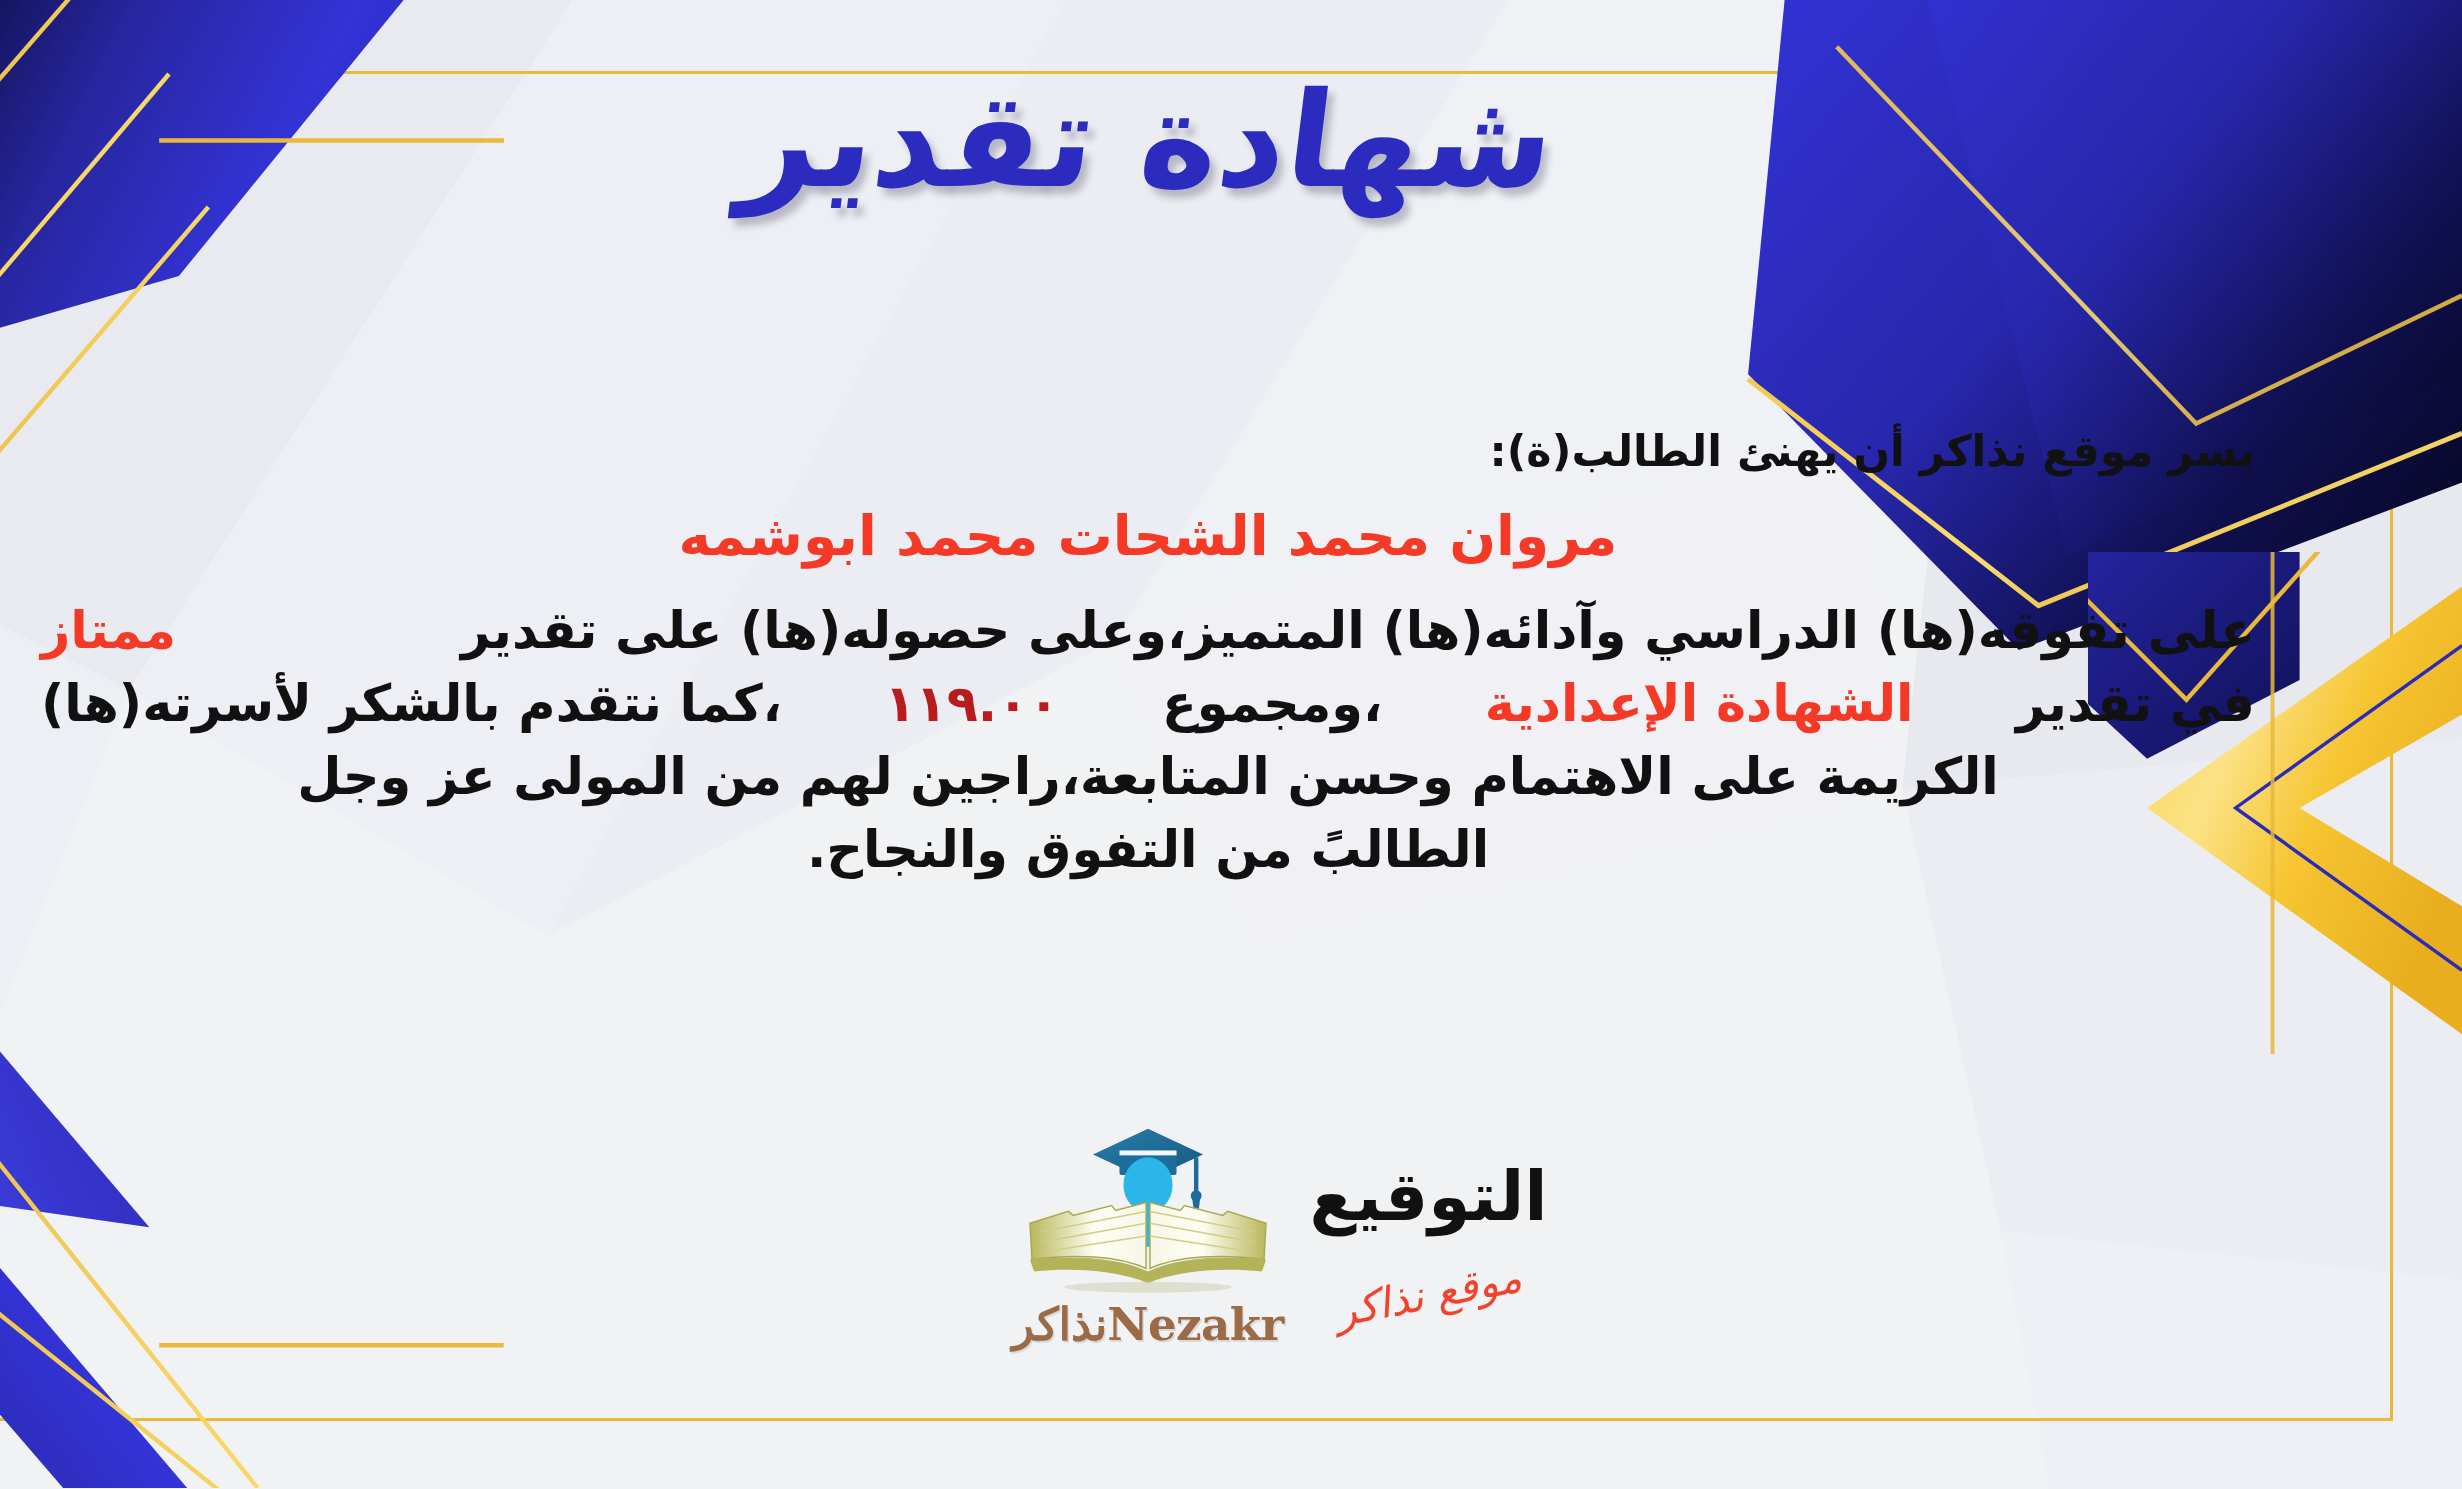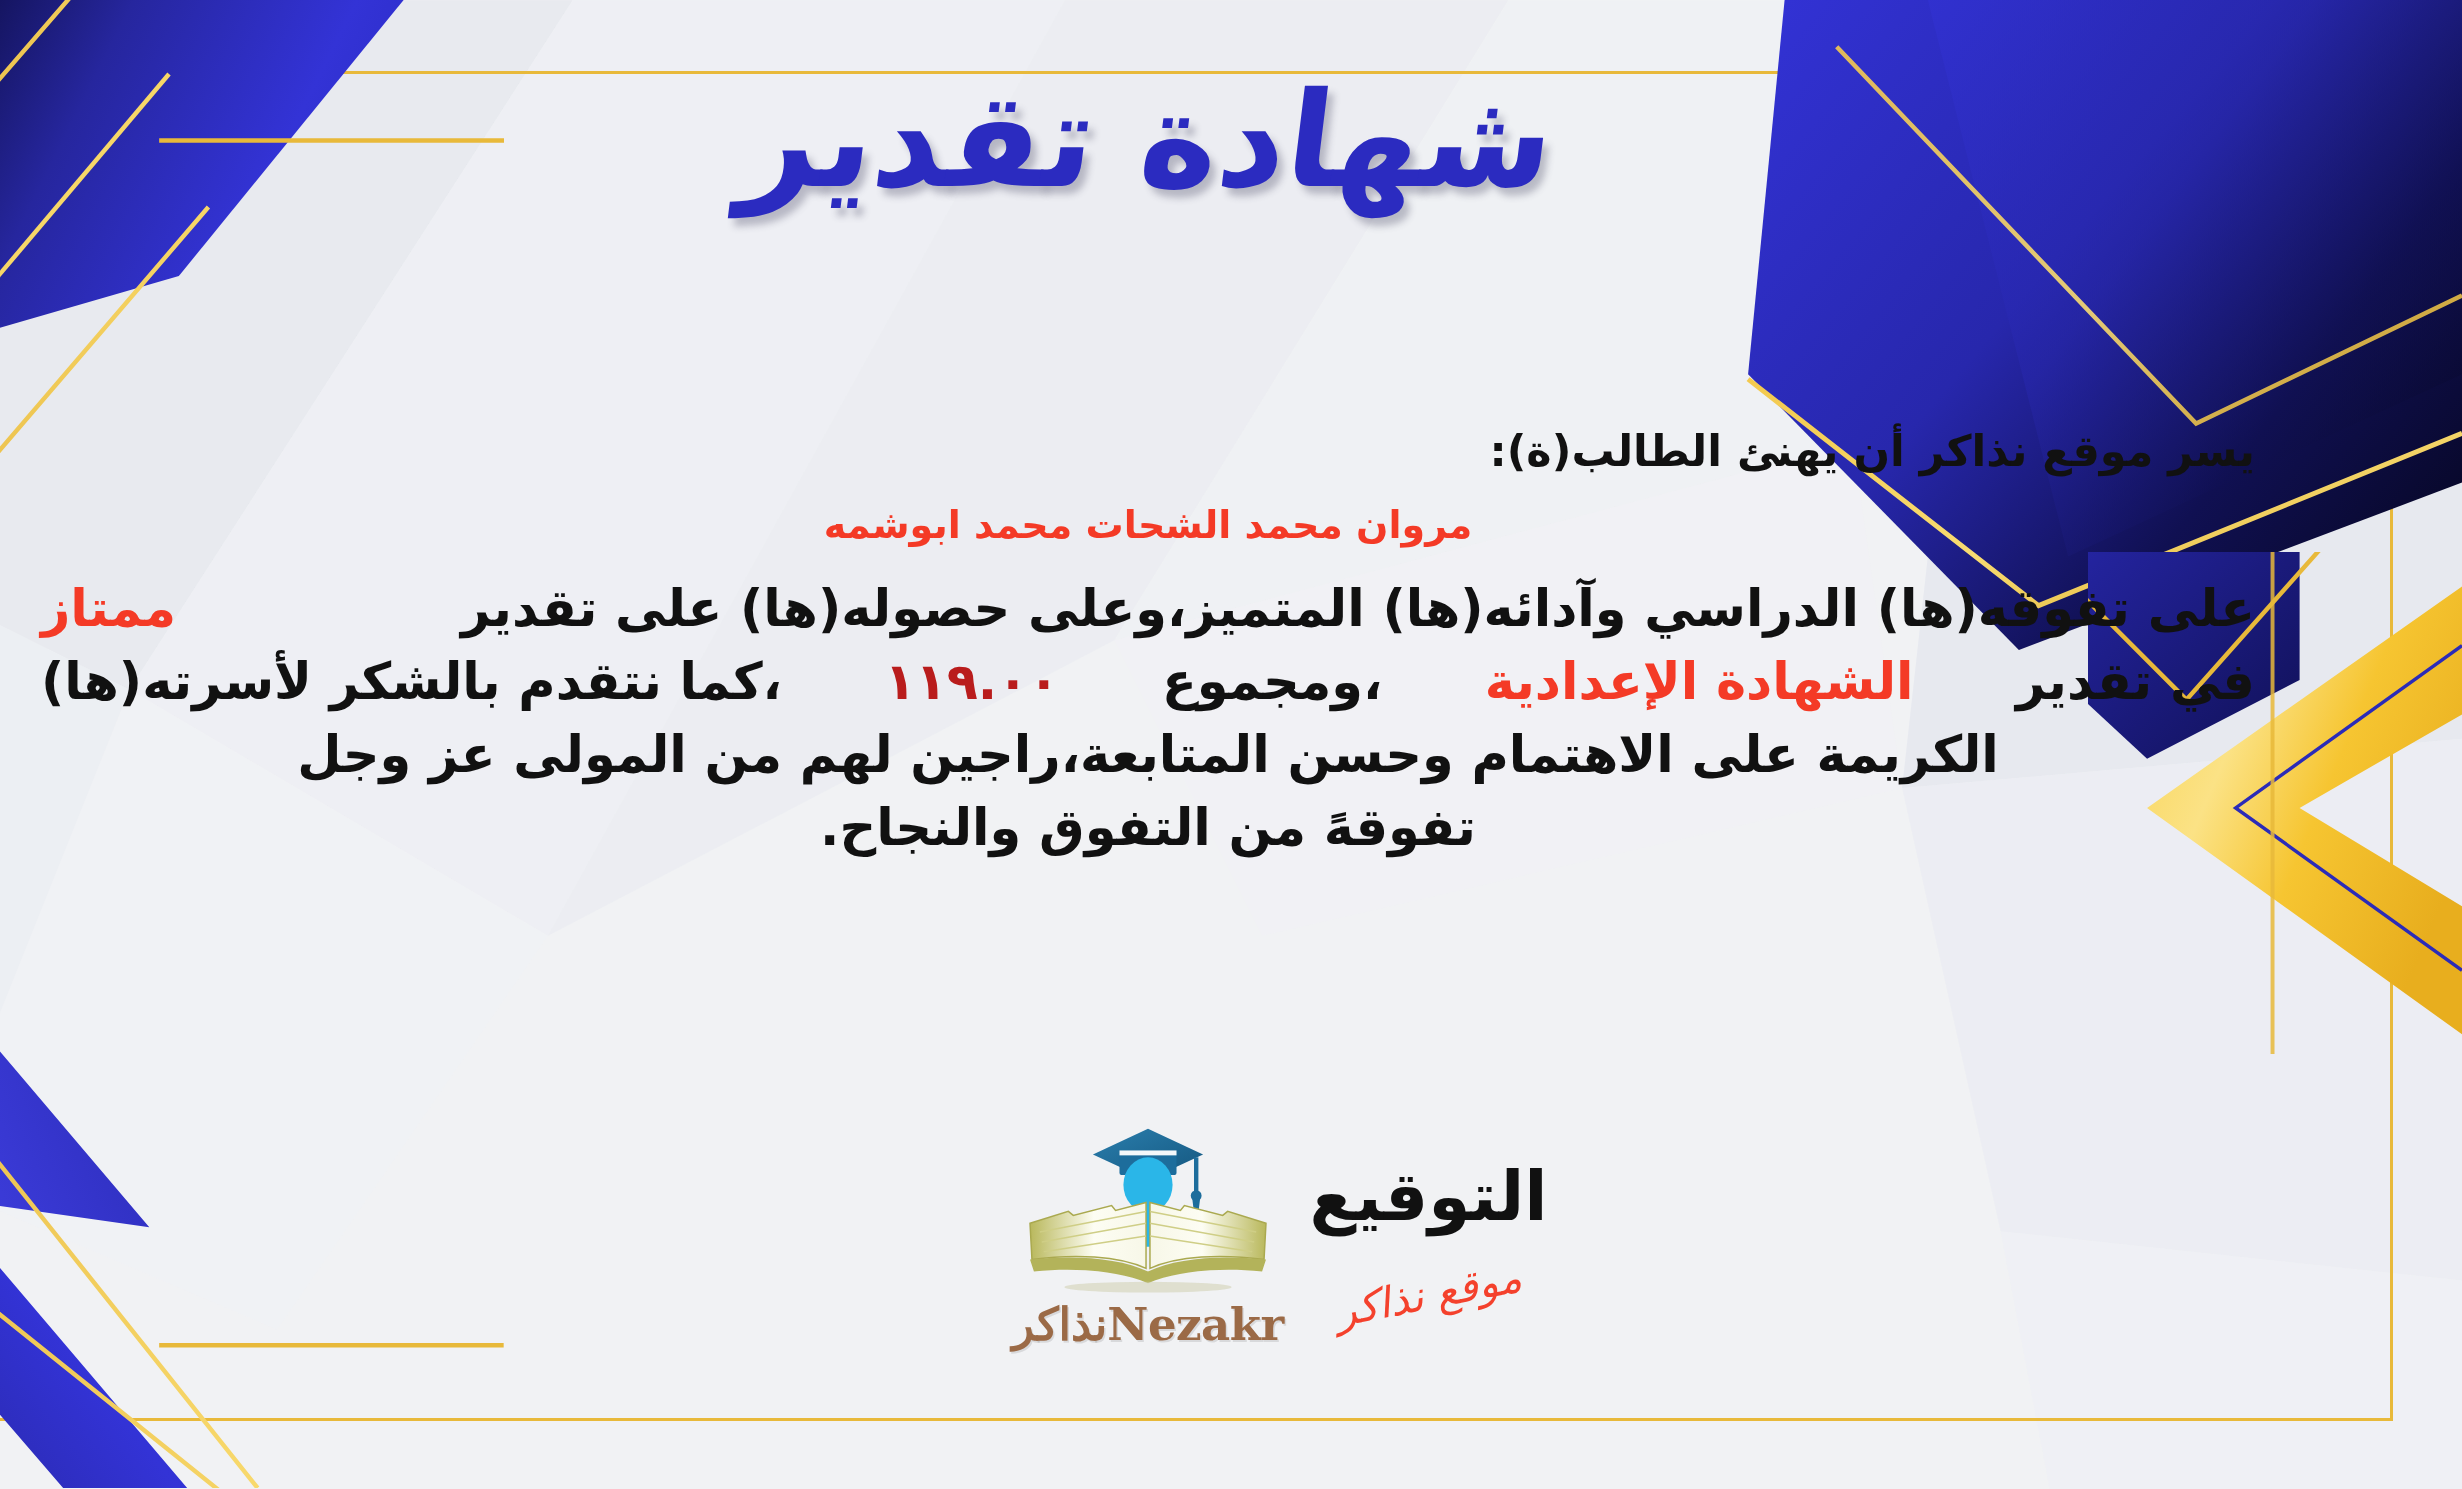--- a/index.html
+++ b/index.html
@@ -63,21 +63,21 @@
     font-size:51px;
     line-height:1.30;
     color:#111111;
     font-weight:600;
     white-space:nowrap;
     margin:0 0 6.9px 0;
     font-family:"DejaVu Sans","Liberation Sans",sans-serif;
   }
   .line-1{ font-size:43px; margin-bottom:20.7px;text-align:right; }
   .student-name{
-    font-size:38px;
+    font-size:55px;
     color:#f43a26;
     font-weight:700;
     margin-bottom:25.6px;
     letter-spacing:0.5px;
   }
   .line-justify{
     display:flex;
     justify-content:space-between;
     align-items:baseline;
     white-space:nowrap;
@@ -281,21 +281,21 @@
     <div class="line line-justify">
       <span>في تقدير</span>
       <span class="hl">الشهادة الإعدادية</span>
       <span>،ومجموع</span>
       <span class="num">١١٩.٠٠</span>
       <span>،كما نتقدم بالشكر لأسرته(ها)</span>
     </div>
 
     <div class="line">الكريمة على الاهتمام وحسن المتابعة،راجين لهم من المولى عز وجل</div>
 
-    <div class="line">تفوقهً من التفوق والنجاح.</div>
+    <div class="line">الطالبً من التفوق والنجاح.</div>
   </div>
 
   <div class="footer">
 
     <div class="sig-col">
       <div class="sig-label">التوقيع</div>
       <div class="sig-script">موقع نذاكر</div>
     </div>
 
     <div class="logo-col">

